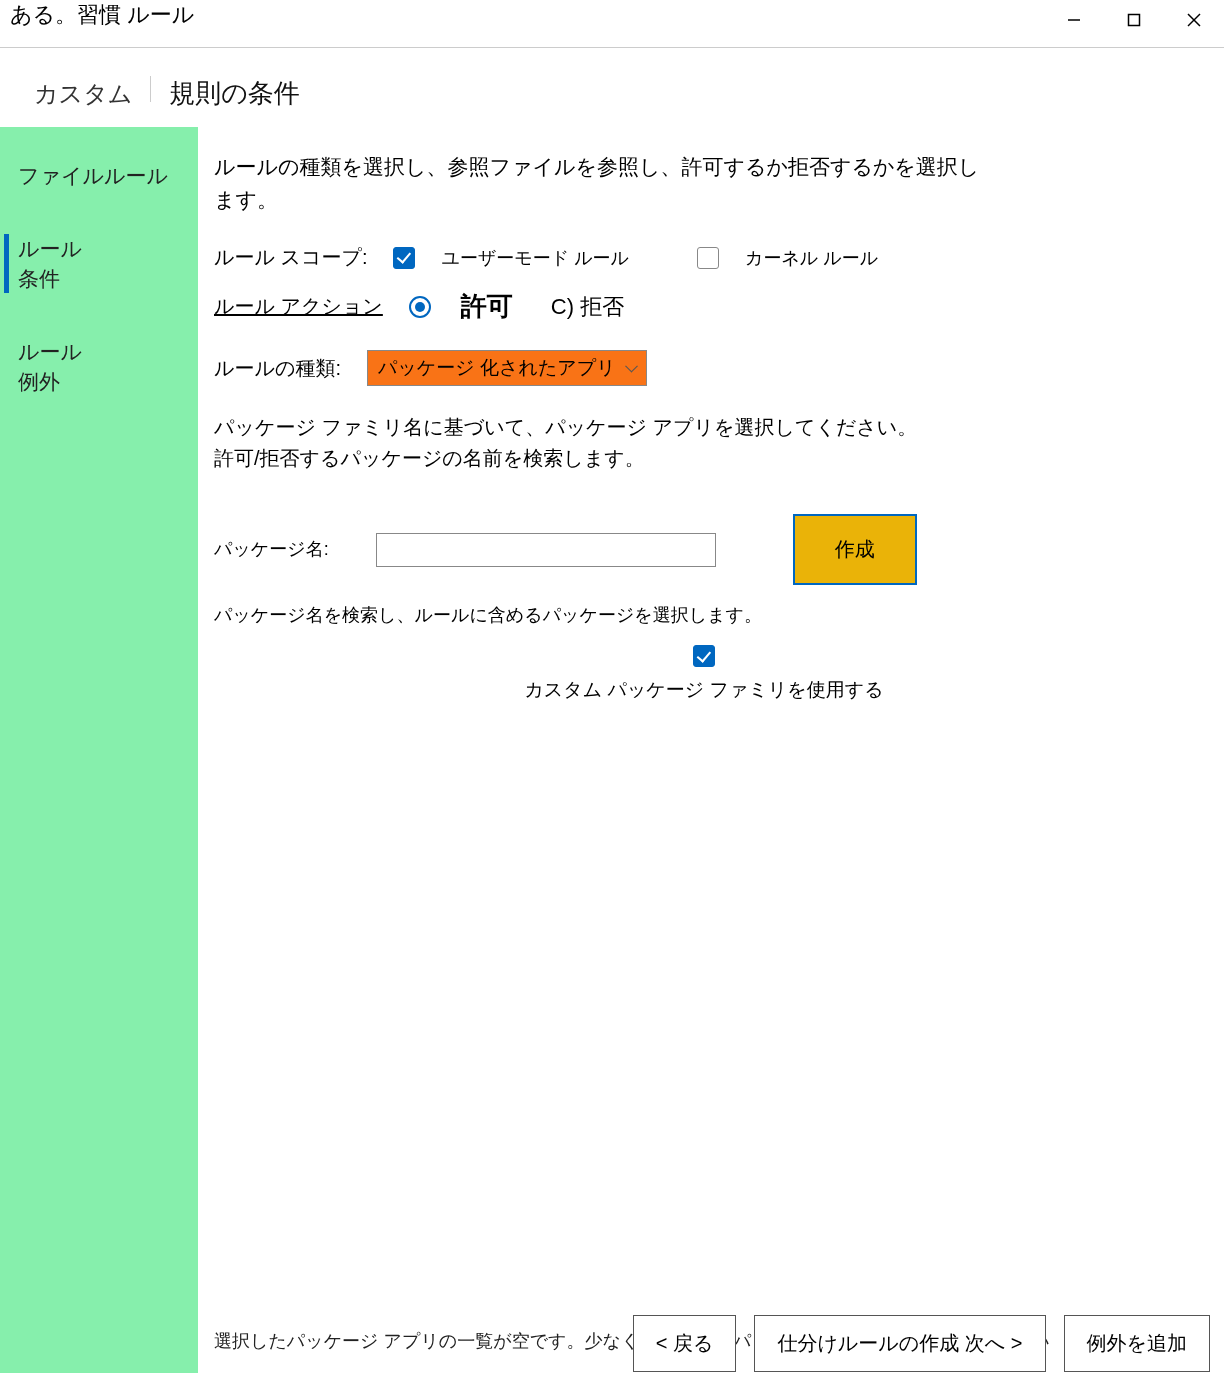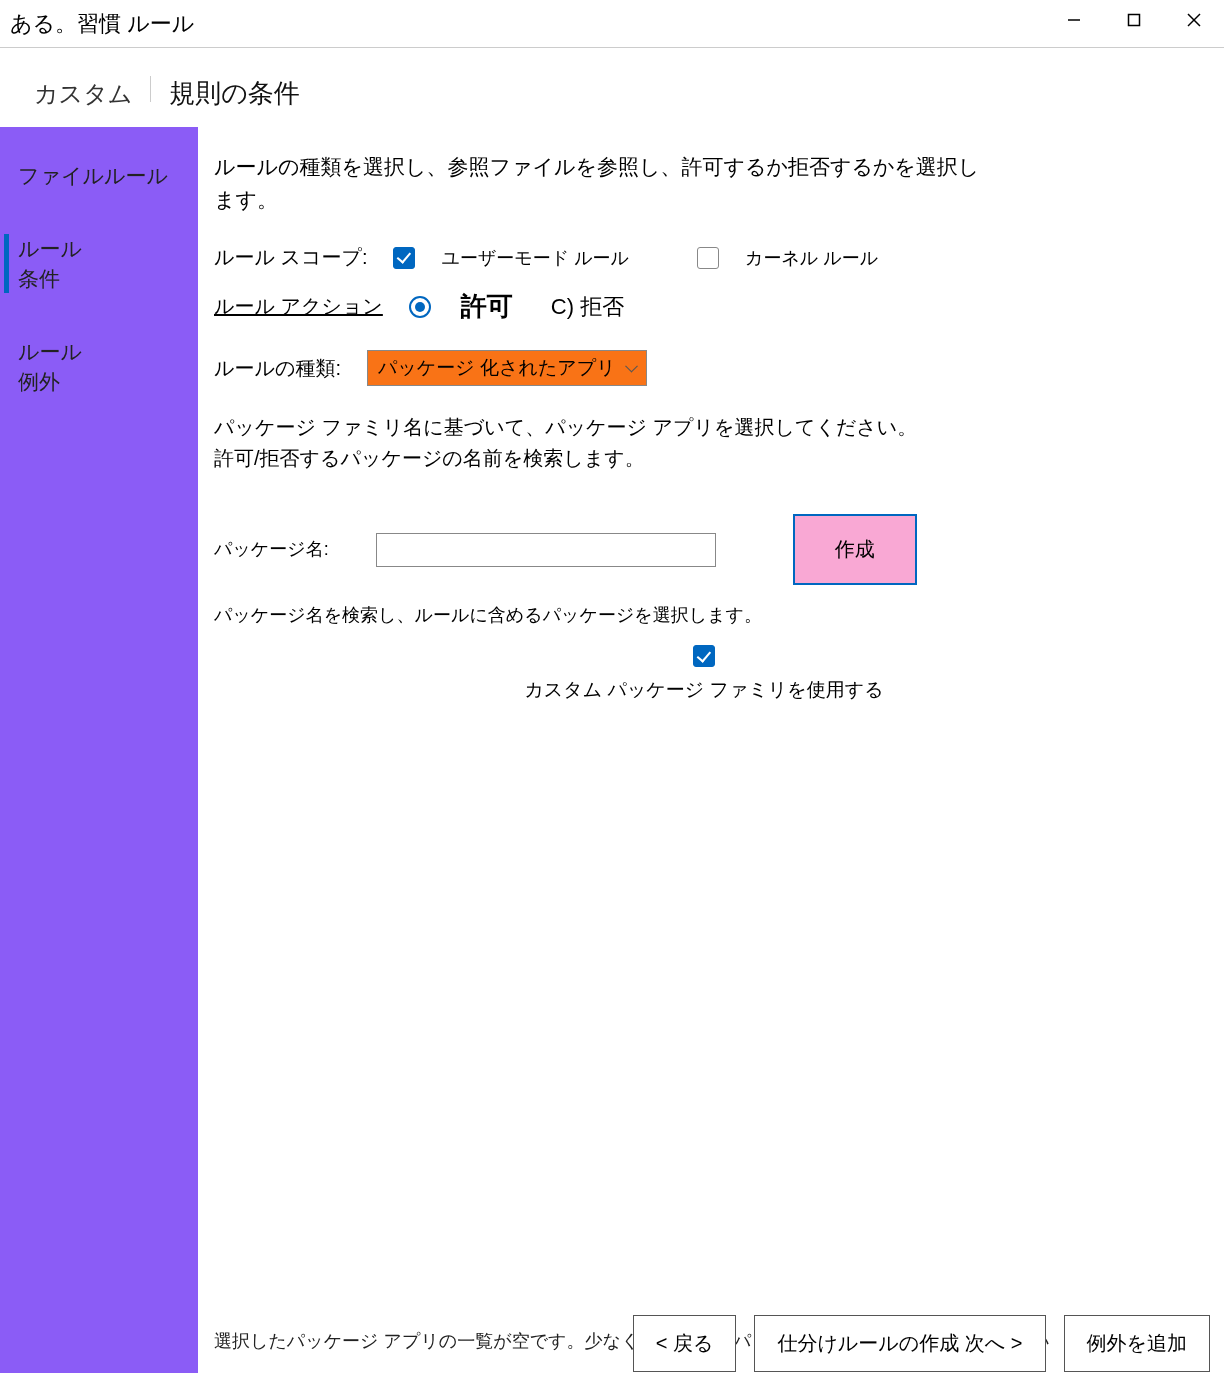--- a/index.html
+++ b/index.html
@@ -8,21 +8,20 @@
     font-size: 16px;
     color: #000;
     background: #fff;
     width: 1224px;
     height: 1384px;
     overflow: hidden;
   }
   .titlebar {
     height: 48px;
     display: flex;
-    align-items: center;
     padding-left: 10px;
     border-bottom: 1px solid #ccc;
     position: relative;
   }
   .titlebar-title {
     font-size: 22px;
     font-weight: 400;
   }
   .win-controls {
     position: absolute;
@@ -49,21 +48,21 @@
   .header .p1 { font-size: 24px; color: #333; }
   .header .divider { width: 1px; height: 26px; background: #ccc; }
   .header .p2 { font-size: 26px; color: #111; }
 
   .body {
     display: flex;
     height: calc(100% - 48px - 90px);
   }
   .sidebar {
     width: 198px;
-    background: #8b5cf6;
+    background: #86efac;
     padding-top: 12px;
   }
   .side-item {
     padding: 22px 18px;
     font-size: 21px;
     color: #222;
     line-height: 1.4;
     cursor: pointer;
   }
   .side-item.active {
@@ -174,21 +173,21 @@
   .pkg-name-label { font-size: 18px; line-height: 1.4; }
   .text-input {
     width: 340px;
     height: 34px;
     border: 1px solid #888;
     padding: 4px 8px;
     font-size: 16px;
   }
   .create-btn {
     border: 2px solid #0067c0;
-    background: #f9a8d4;
+    background: #eab308;
     padding: 20px 40px;
     font-size: 20px;
     cursor: pointer;
     margin-left: 30px;
   }
 
   .search-hint { font-size: 18px; margin-bottom: 18px; }
 
   .custom-pkg-row {
     display: flex;

